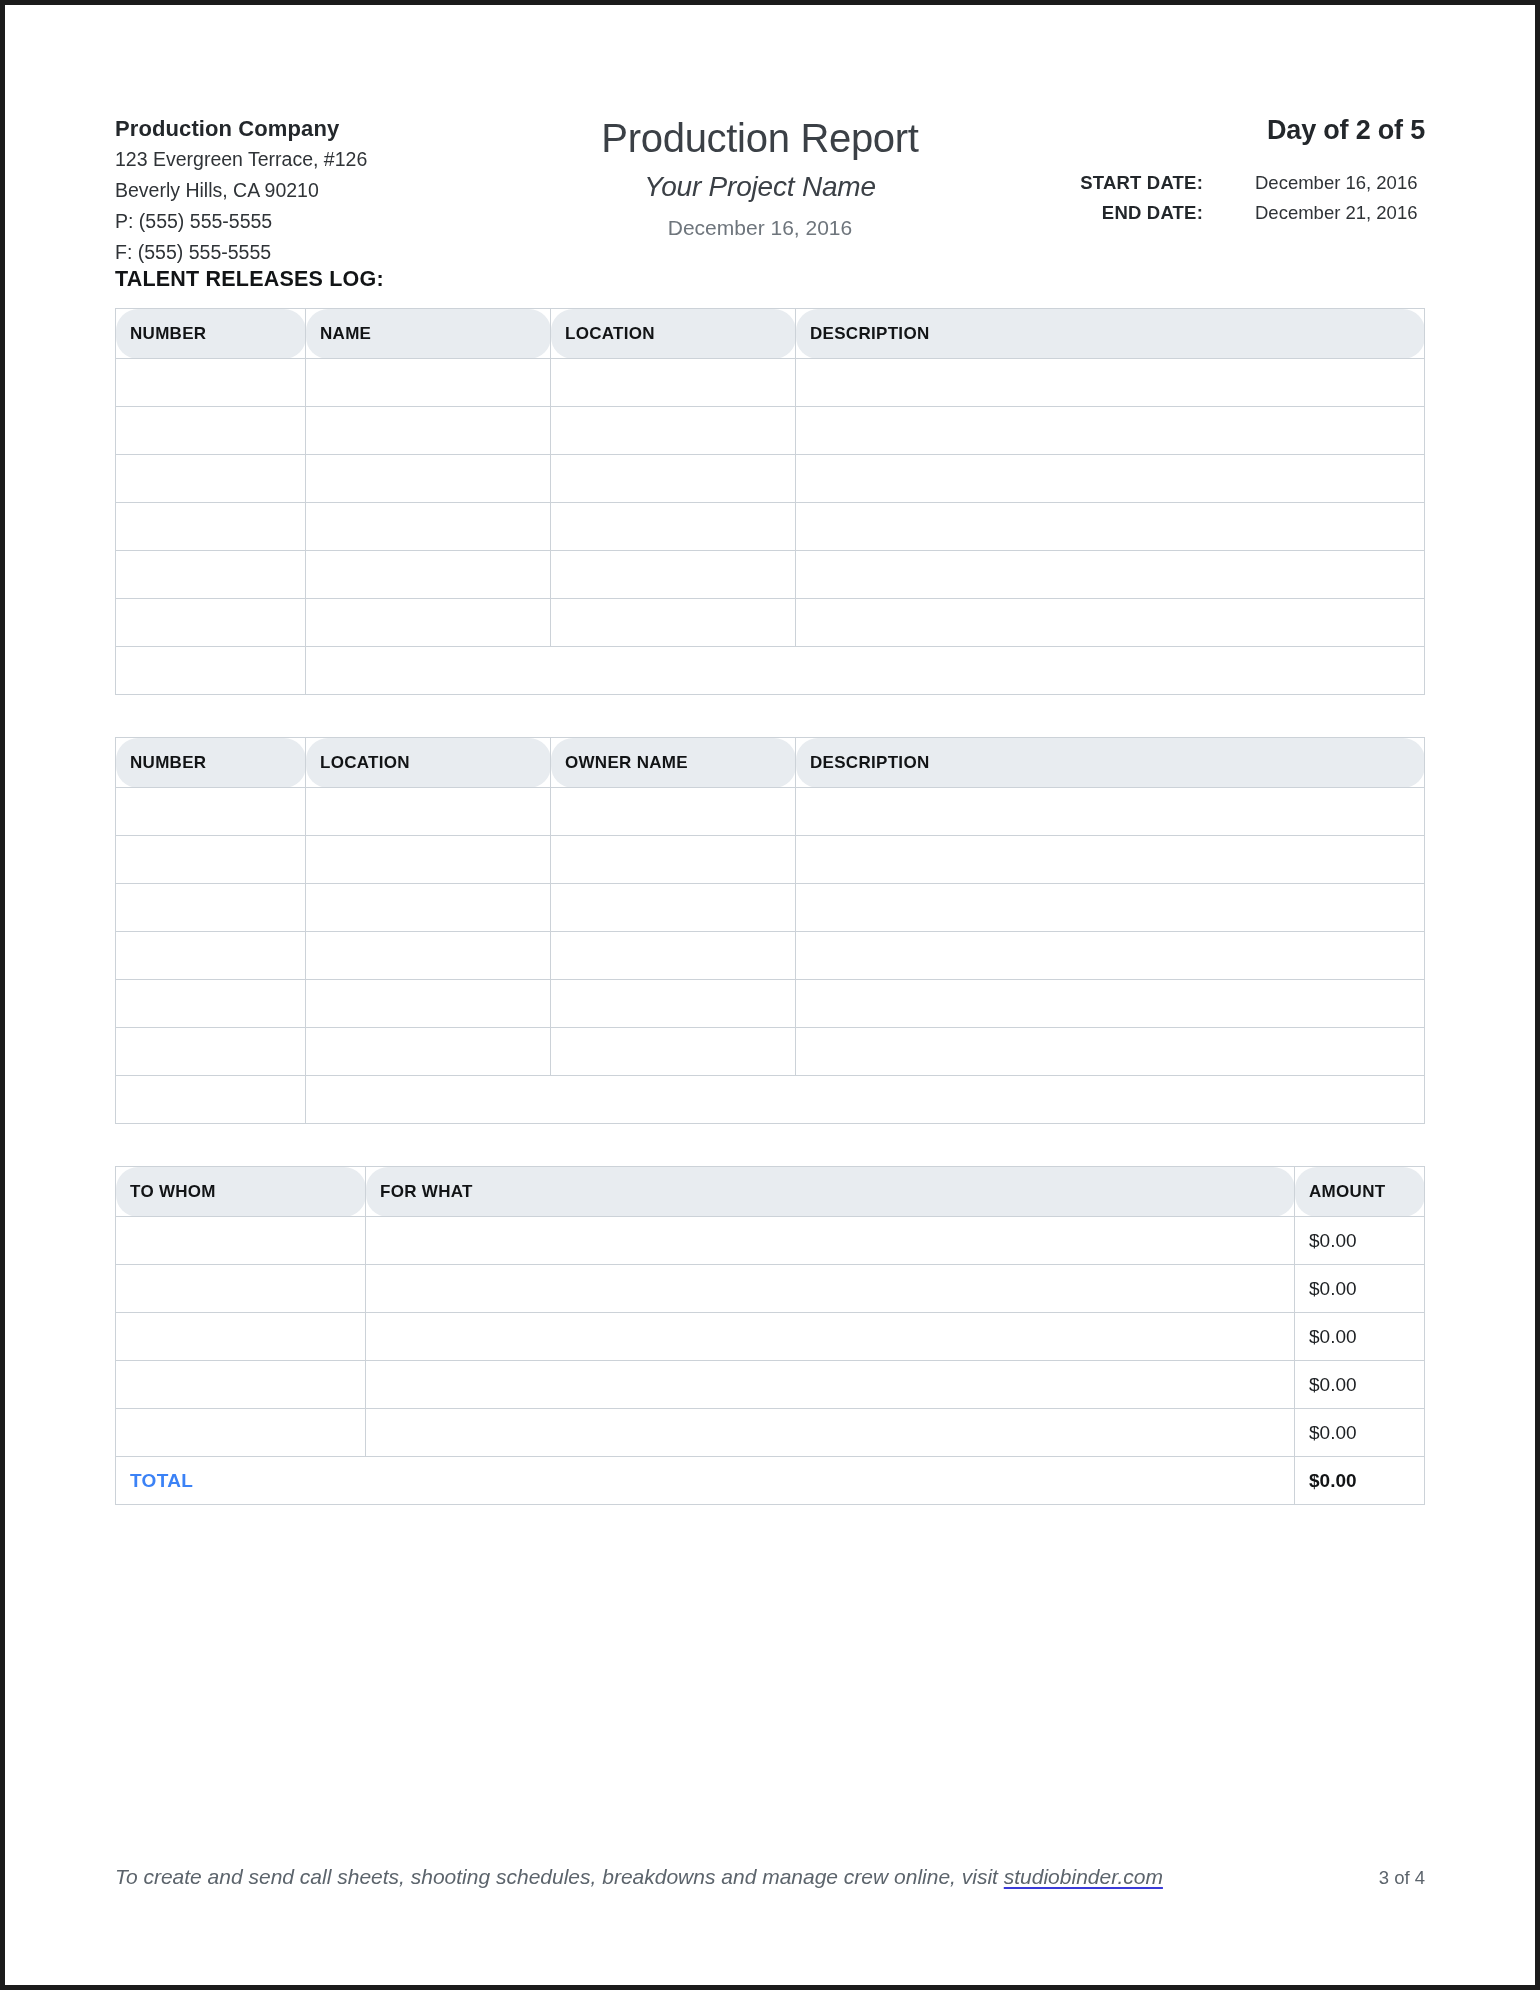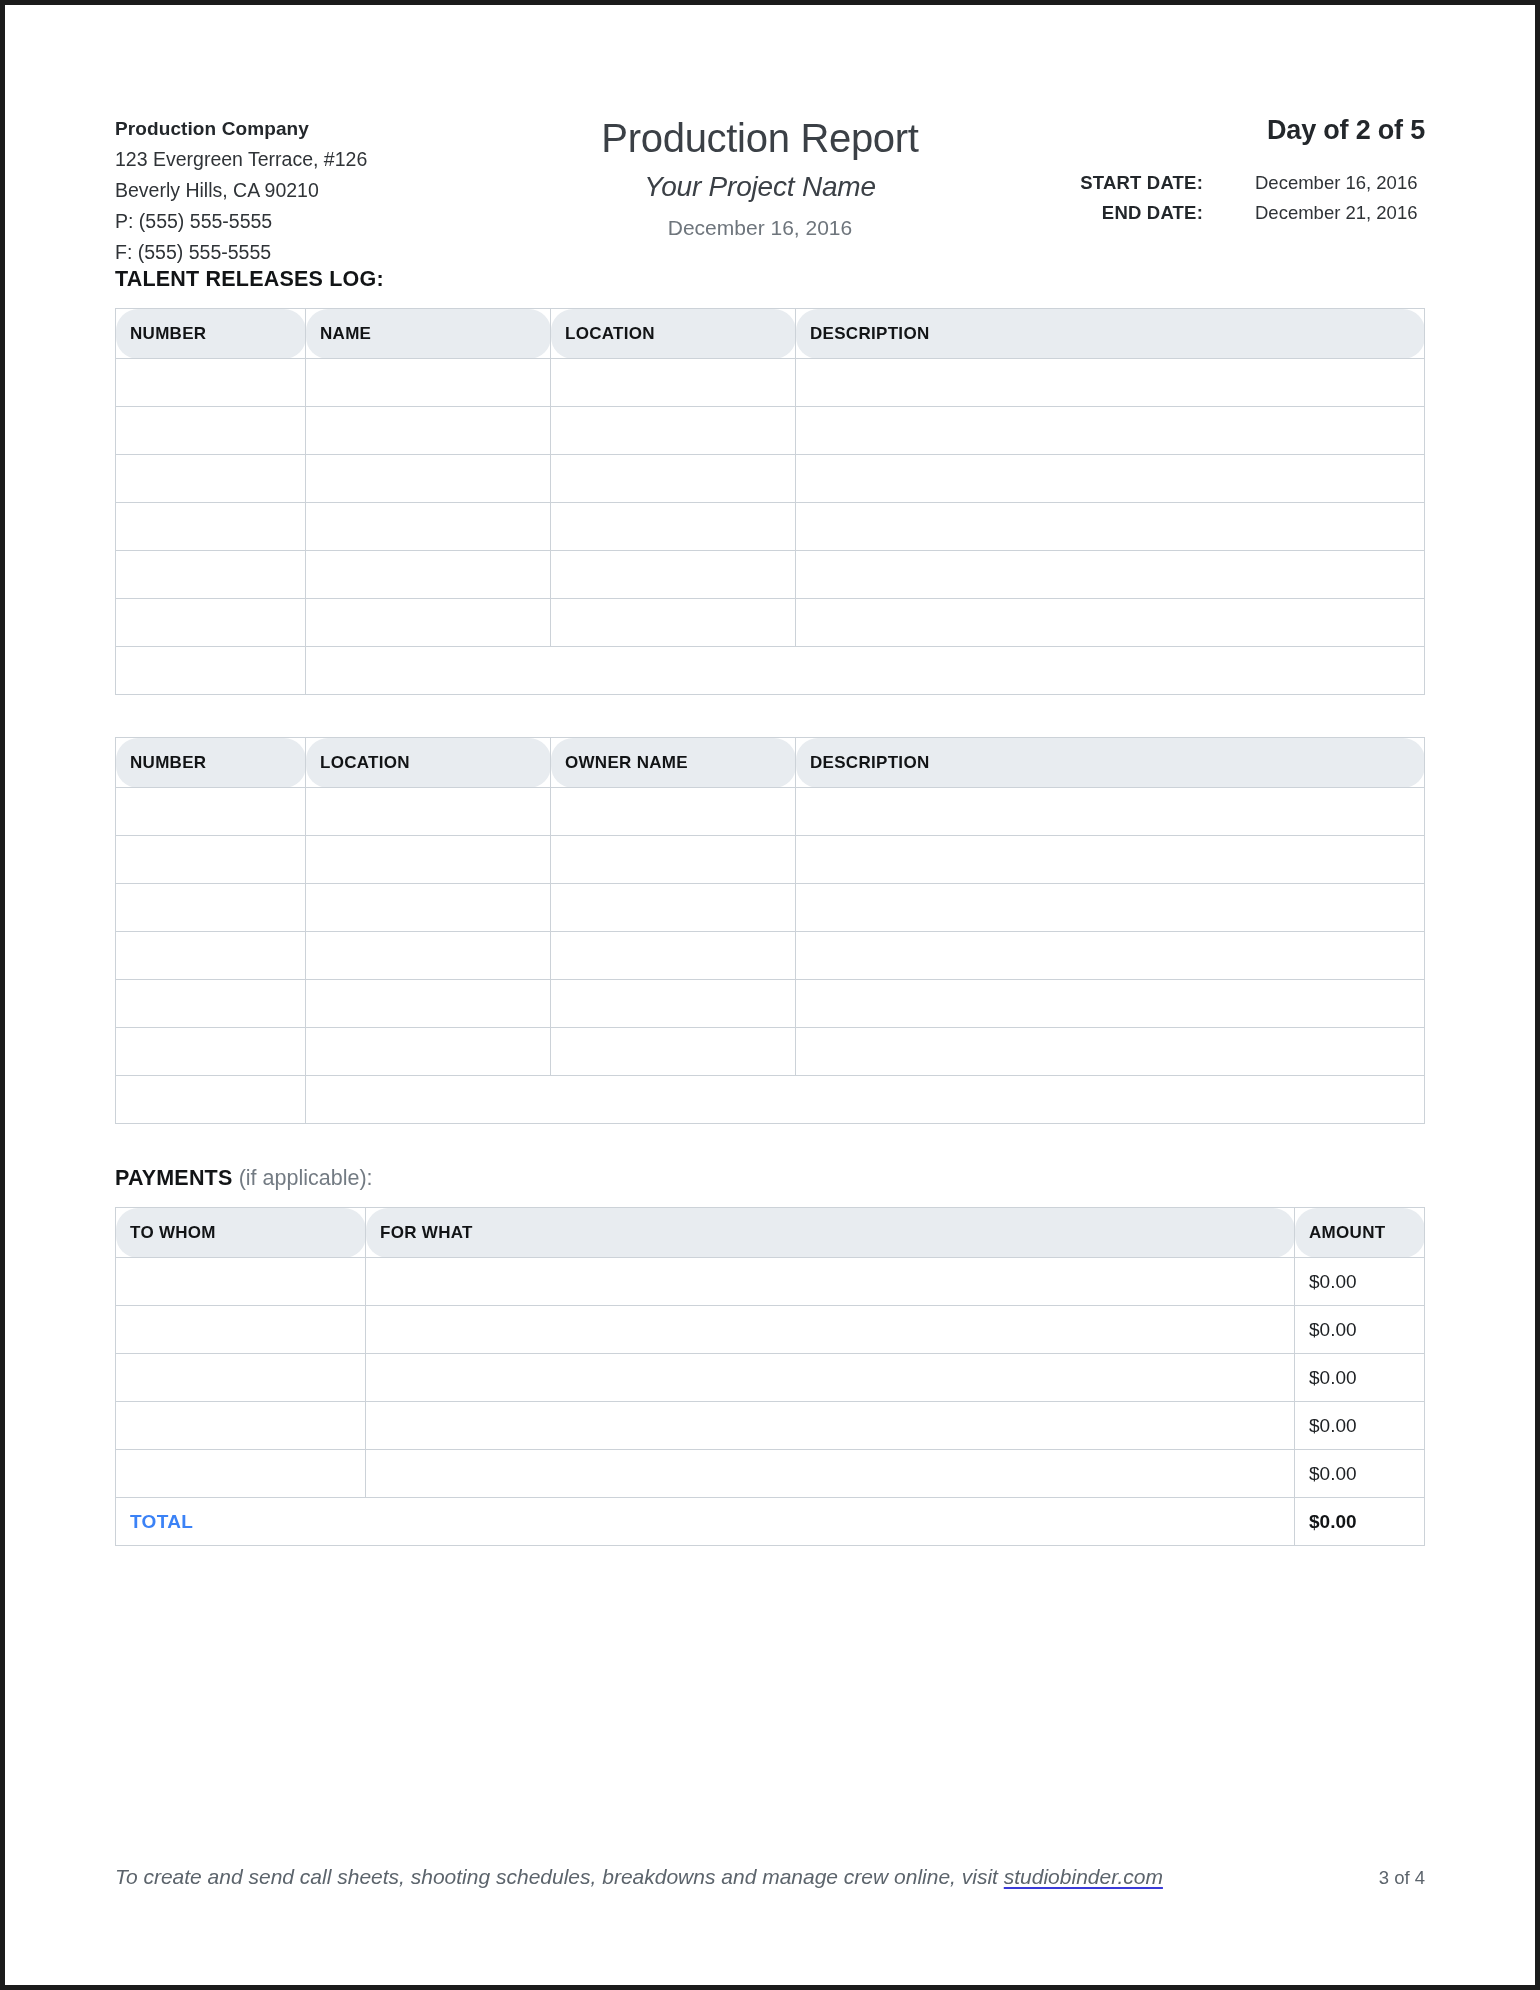--- a/index.html
+++ b/index.html
@@ -37,21 +37,21 @@
 
   .header-left {
     width: 330px;
     flex: 0 0 330px;
     font-size: 19.5px;
     line-height: 31px;
     color: #2f3337;
   }
   .company-name {
     font-weight: bold;
-    font-size: 19px;
+    font-size: 22px;
     color: #23272b;
     letter-spacing: .1px;
   }
   .company-line { white-space: nowrap; }
 
   .header-center {
     flex: 1 1 auto;
     text-align: center;
     padding-top: 4px;
   }
@@ -376,24 +376,20 @@
             <td class="dark-label">ANY RELEASES MISSING? WHY?</td>
             <td class="missing-blank" colspan="3"></td>
           </tr>
         </tbody>
       </table>
     </div>
 
     <div class="spacer-42"></div>
 
     <div class="section">
-      <div class="section-title">
-        <span>PAYMENTS</span>
-        <span class="muted">(if applicable):</span>
-      </div>
       <table class="grid">
         <colgroup>
           <col style="width:250px">
             <col>
             <col style="width:130px">
         </colgroup>
         <thead>
           <tr>
             <th>TO WHOM</th>
             <th>FOR WHAT</th>

